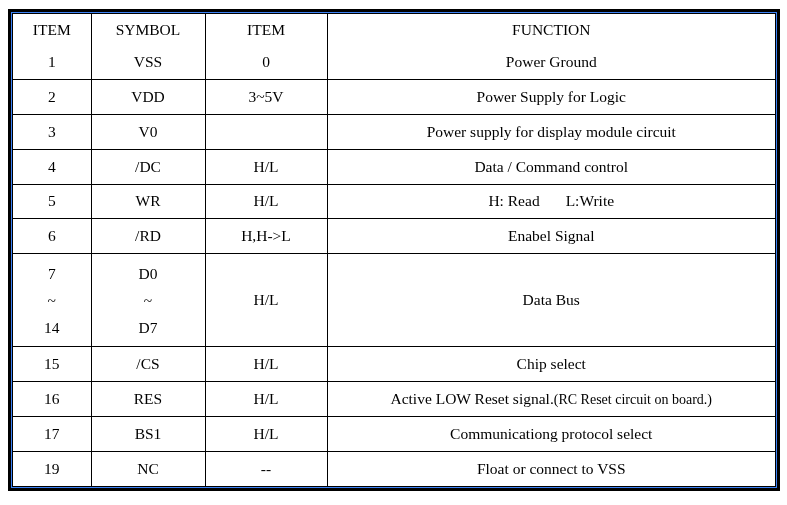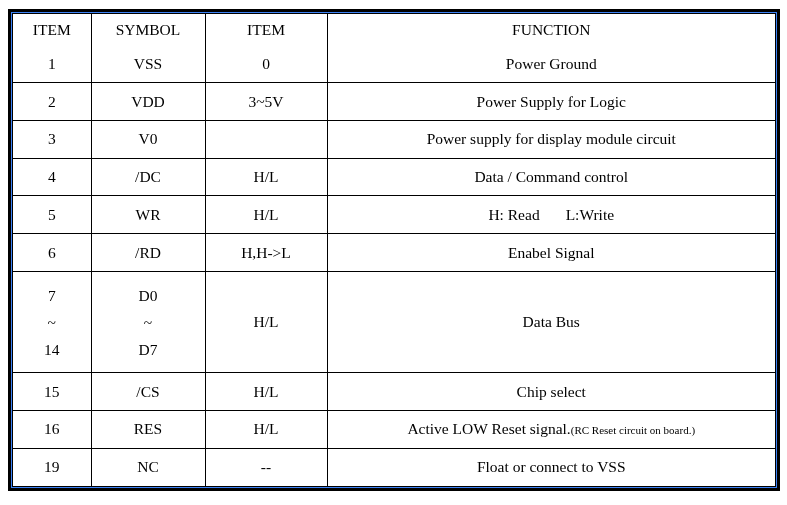--- a/index.html
+++ b/index.html
@@ -84,21 +84,21 @@
 
   .merged-cell {
     vertical-align: middle;
   }
   .stack {
     display: block;
     text-align: center;
     line-height: 27px;
   }
   .small-note {
-    font-size: 11px;
+    font-size: 14px;
   }
   .gap-spacer {
     display: inline-block;
     width: 26px;
   }
   .dash {
     letter-spacing: 0px;
   }
 </style>
 </head>
@@ -191,20 +191,26 @@
             <td class="cell-left">Chip select</td>
           </tr>
 
           <tr>
             <td class="cell-center">16</td>
             <td class="cell-center">RES</td>
             <td class="cell-center">H/L</td>
             <td class="cell-left"><span>Active LOW Reset signal.</span><span class="small-note">(RC Reset circuit on board.)</span></td>
           </tr>
 
+          <tr>
+            <td class="cell-center">17</td>
+            <td class="cell-center">BS1</td>
+            <td class="cell-center">H/L</td>
+            <td class="cell-left">Communicationg protocol select</td>
+          </tr>
 
 
           <tr>
             <td class="cell-center">19</td>
             <td class="cell-center">NC</td>
             <td class="cell-center dash">--</td>
             <td class="cell-left">Float or connect to VSS</td>
           </tr>
 
 

